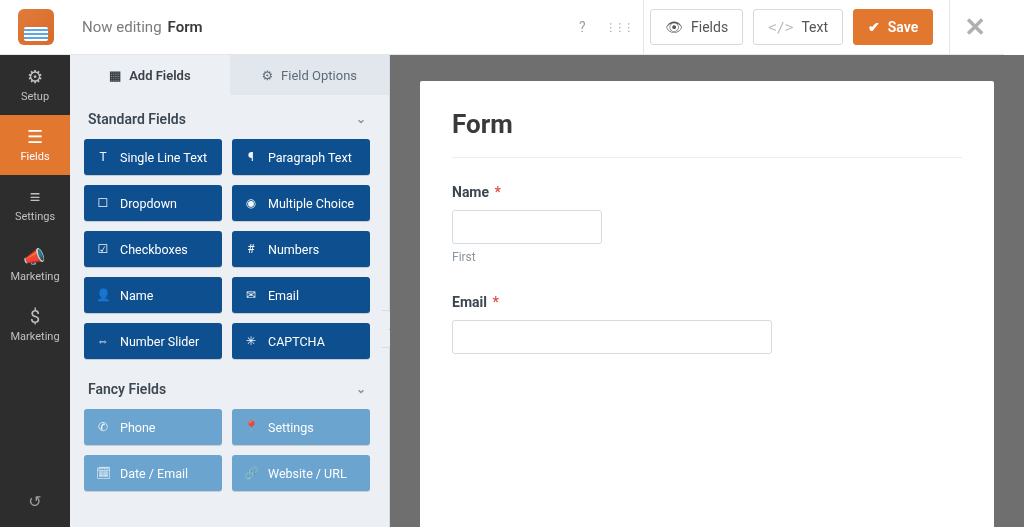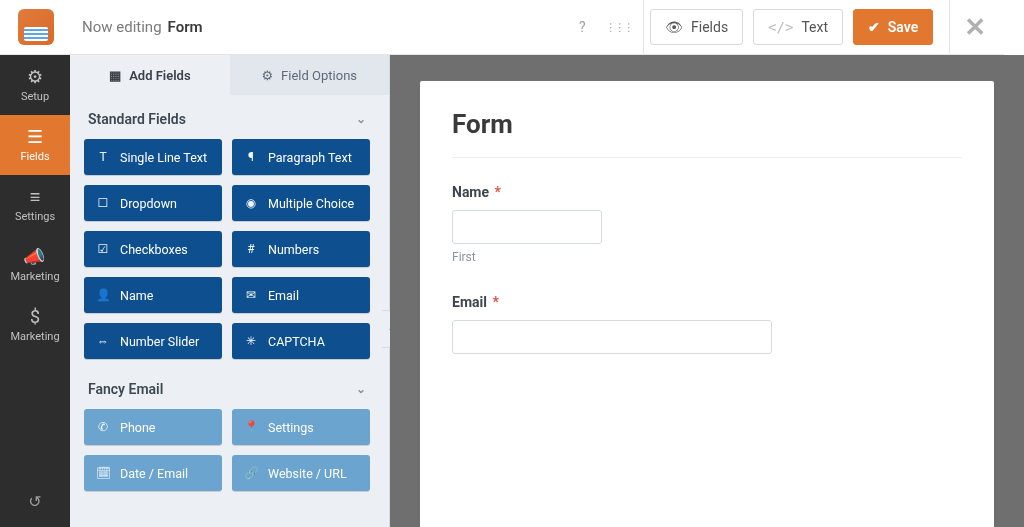--- a/index.html
+++ b/index.html
@@ -243,21 +243,21 @@
           <span class="ficon">⇔</span>
           <span>Number Slider</span>
         </div>
       <div class="field-btn">
           <span class="ficon">✳</span>
           <span>CAPTCHA</span>
         </div>
     </div>
 
     <div class="group-header">
-      <span>Fancy Email</span>
+      <span>Fancy Fields</span>
       <span class="chev">⌄</span>
     </div>
     <div class="grid">
       <div class="field-btn fancy">
           <span class="ficon">✆</span>
           <span>Phone</span>
         </div>
       <div class="field-btn fancy">
           <span class="ficon">📍</span>
           <span>Settings</span>

